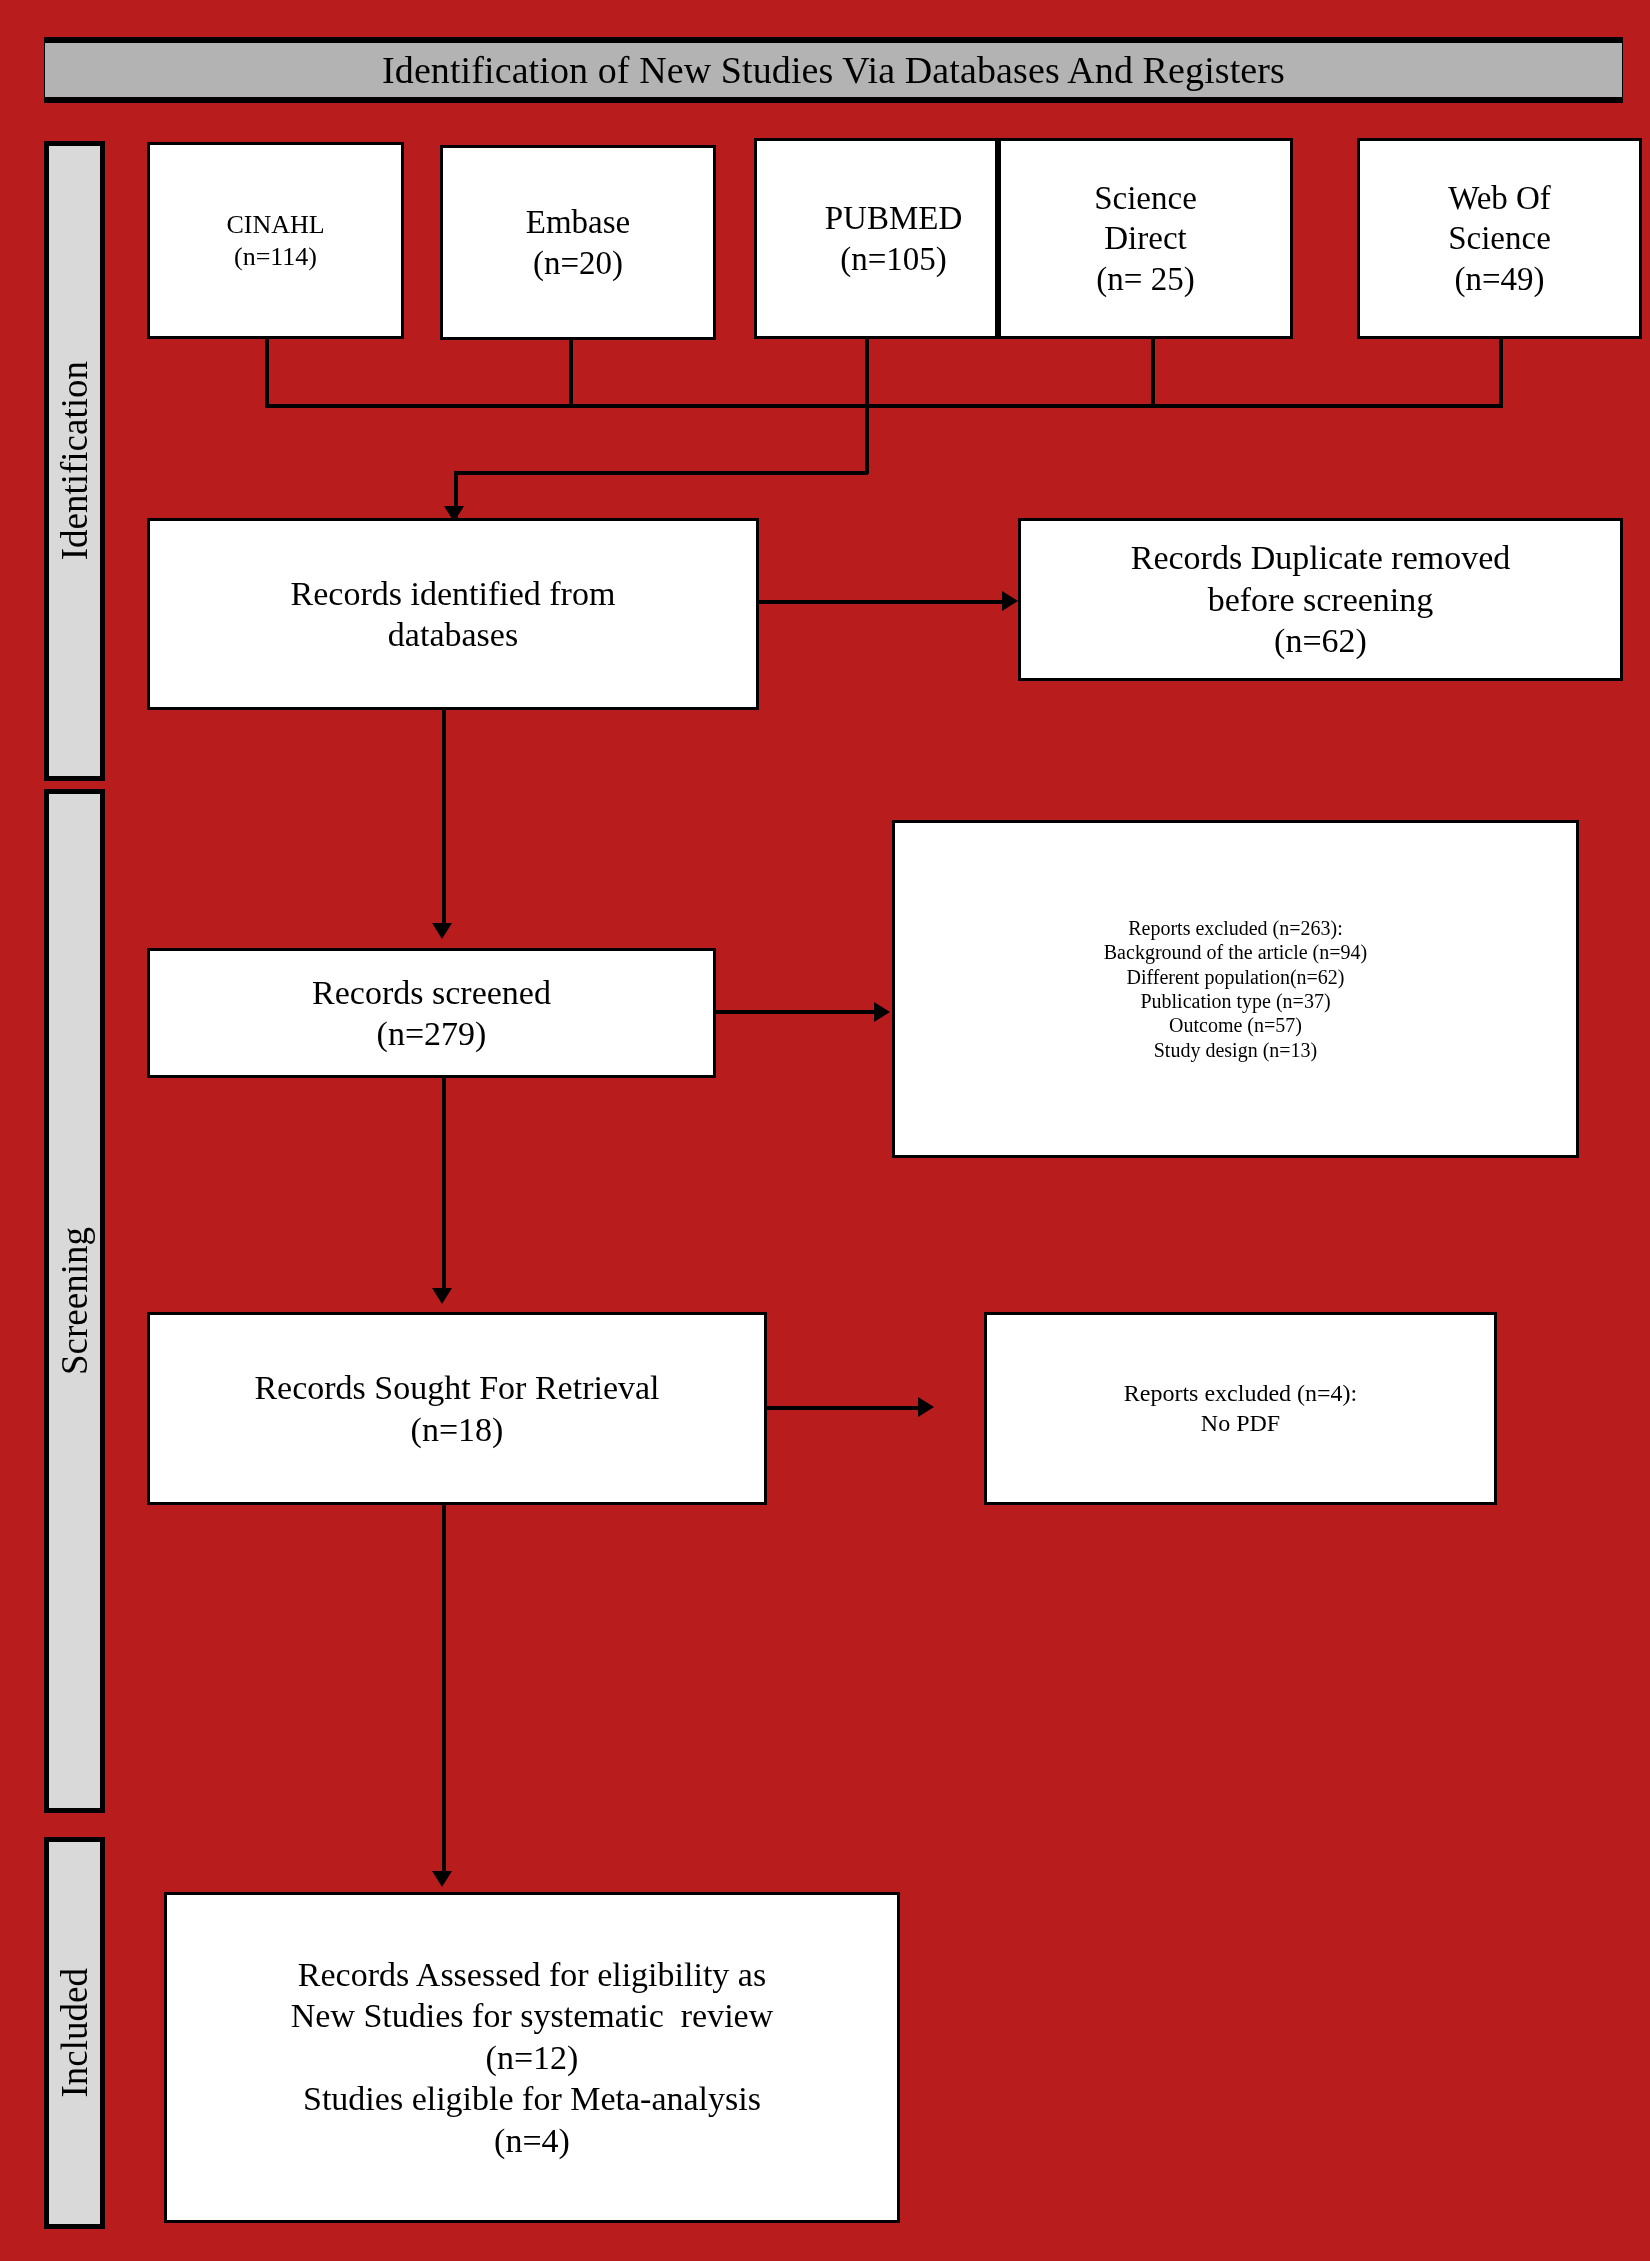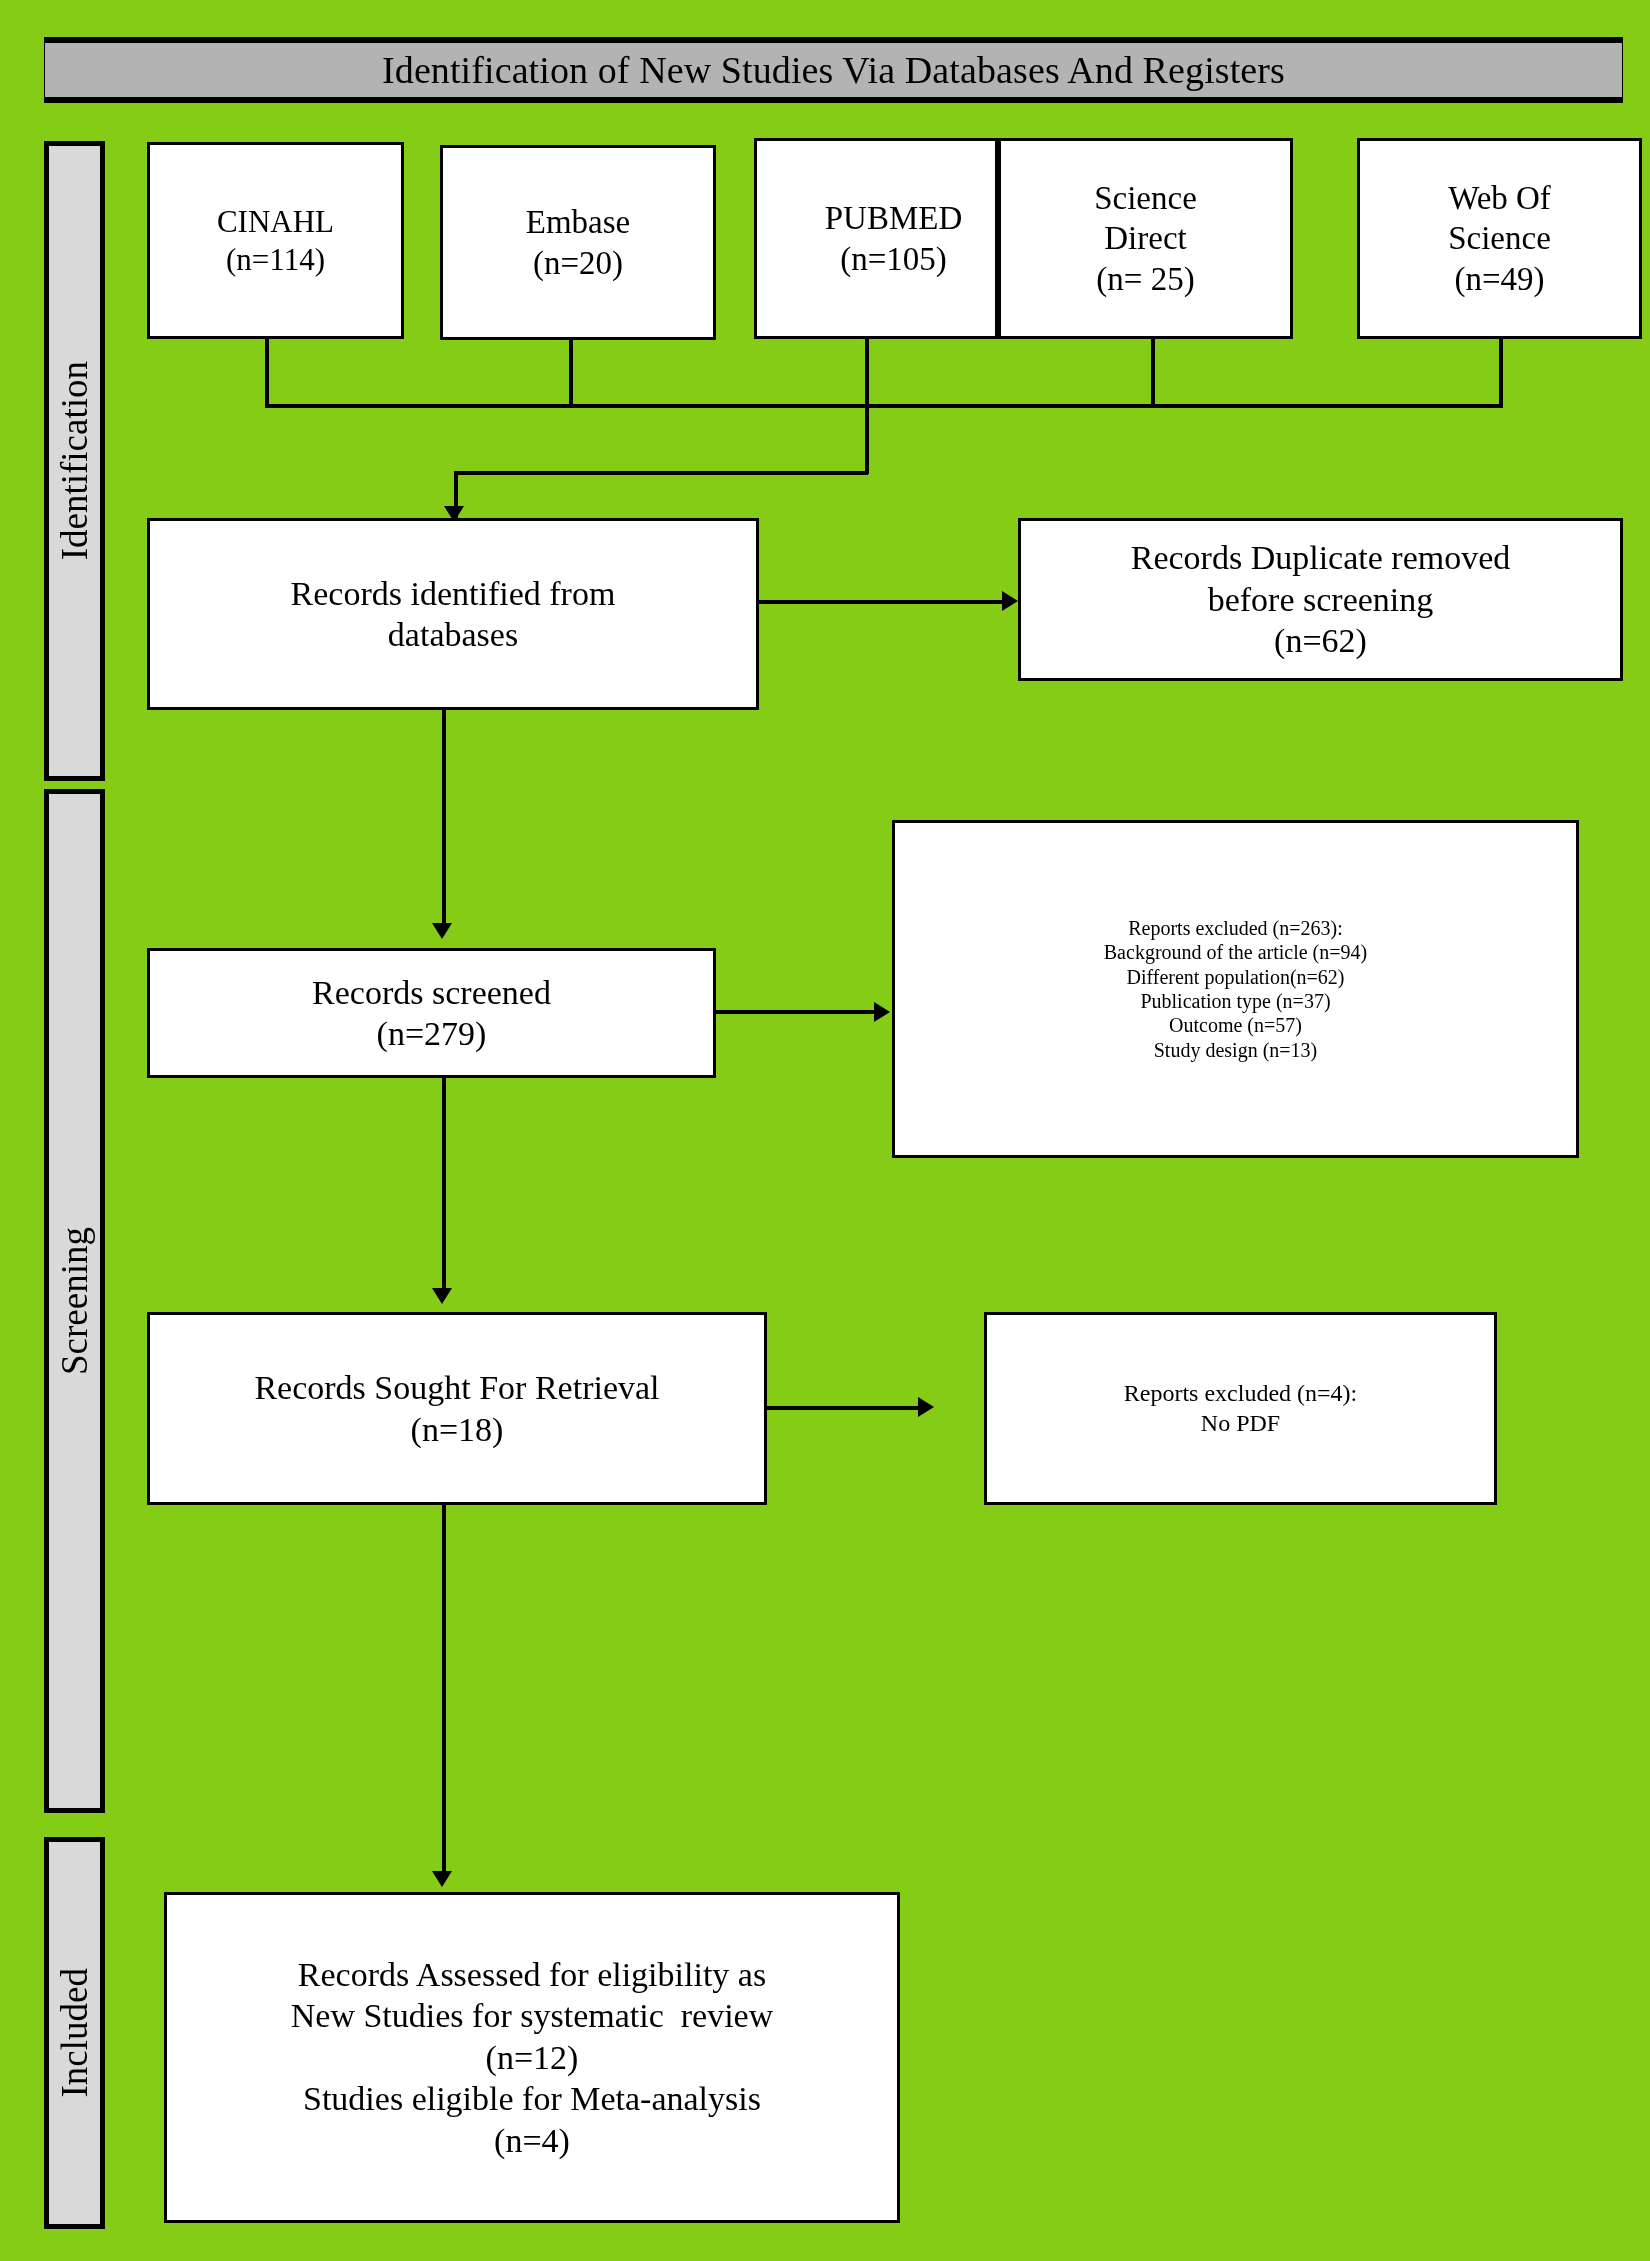--- a/index.html
+++ b/index.html
@@ -4,21 +4,21 @@
 <style>
   html, body {
     margin: 0;
     padding: 0;
     background: #ffffff;
   }
   #canvas {
     position: relative;
     width: 1650px;
     height: 2261px;
-    background: #84cc16;
+    background: #b91c1c;
     font-family: "Liberation Serif", "DejaVu Serif", serif;
     color: #000000;
     overflow: hidden;
   }
 
   
   .box {
     position: absolute;
     box-sizing: border-box;
     background: #ffffff;
@@ -107,21 +107,21 @@
   <div class="phase" style="top:141px;height:640px;">
     <span class="vt">Identification</span>
   </div>
   <div class="phase" style="top:789px;height:1024px;">
     <span class="vt">Screening</span>
   </div>
   <div class="phase" style="top:1837px;height:392px;">
     <span class="vt">Included</span>
   </div>
 
-  <div class="box" style="left:147px;top:142px;width:257px;height:197px;font-size:31px;">
+  <div class="box" style="left:147px;top:142px;width:257px;height:197px;font-size:26px;">
     <div class="lines">
       <div>CINAHL</div>
       <div>(n=114)</div>
     </div>
   </div>
 
   <div class="box" style="left:440px;top:145px;width:276px;height:195px;font-size:33px;">
     <div class="lines">
       <div>Embase</div>
       <div>(n=20)</div>

